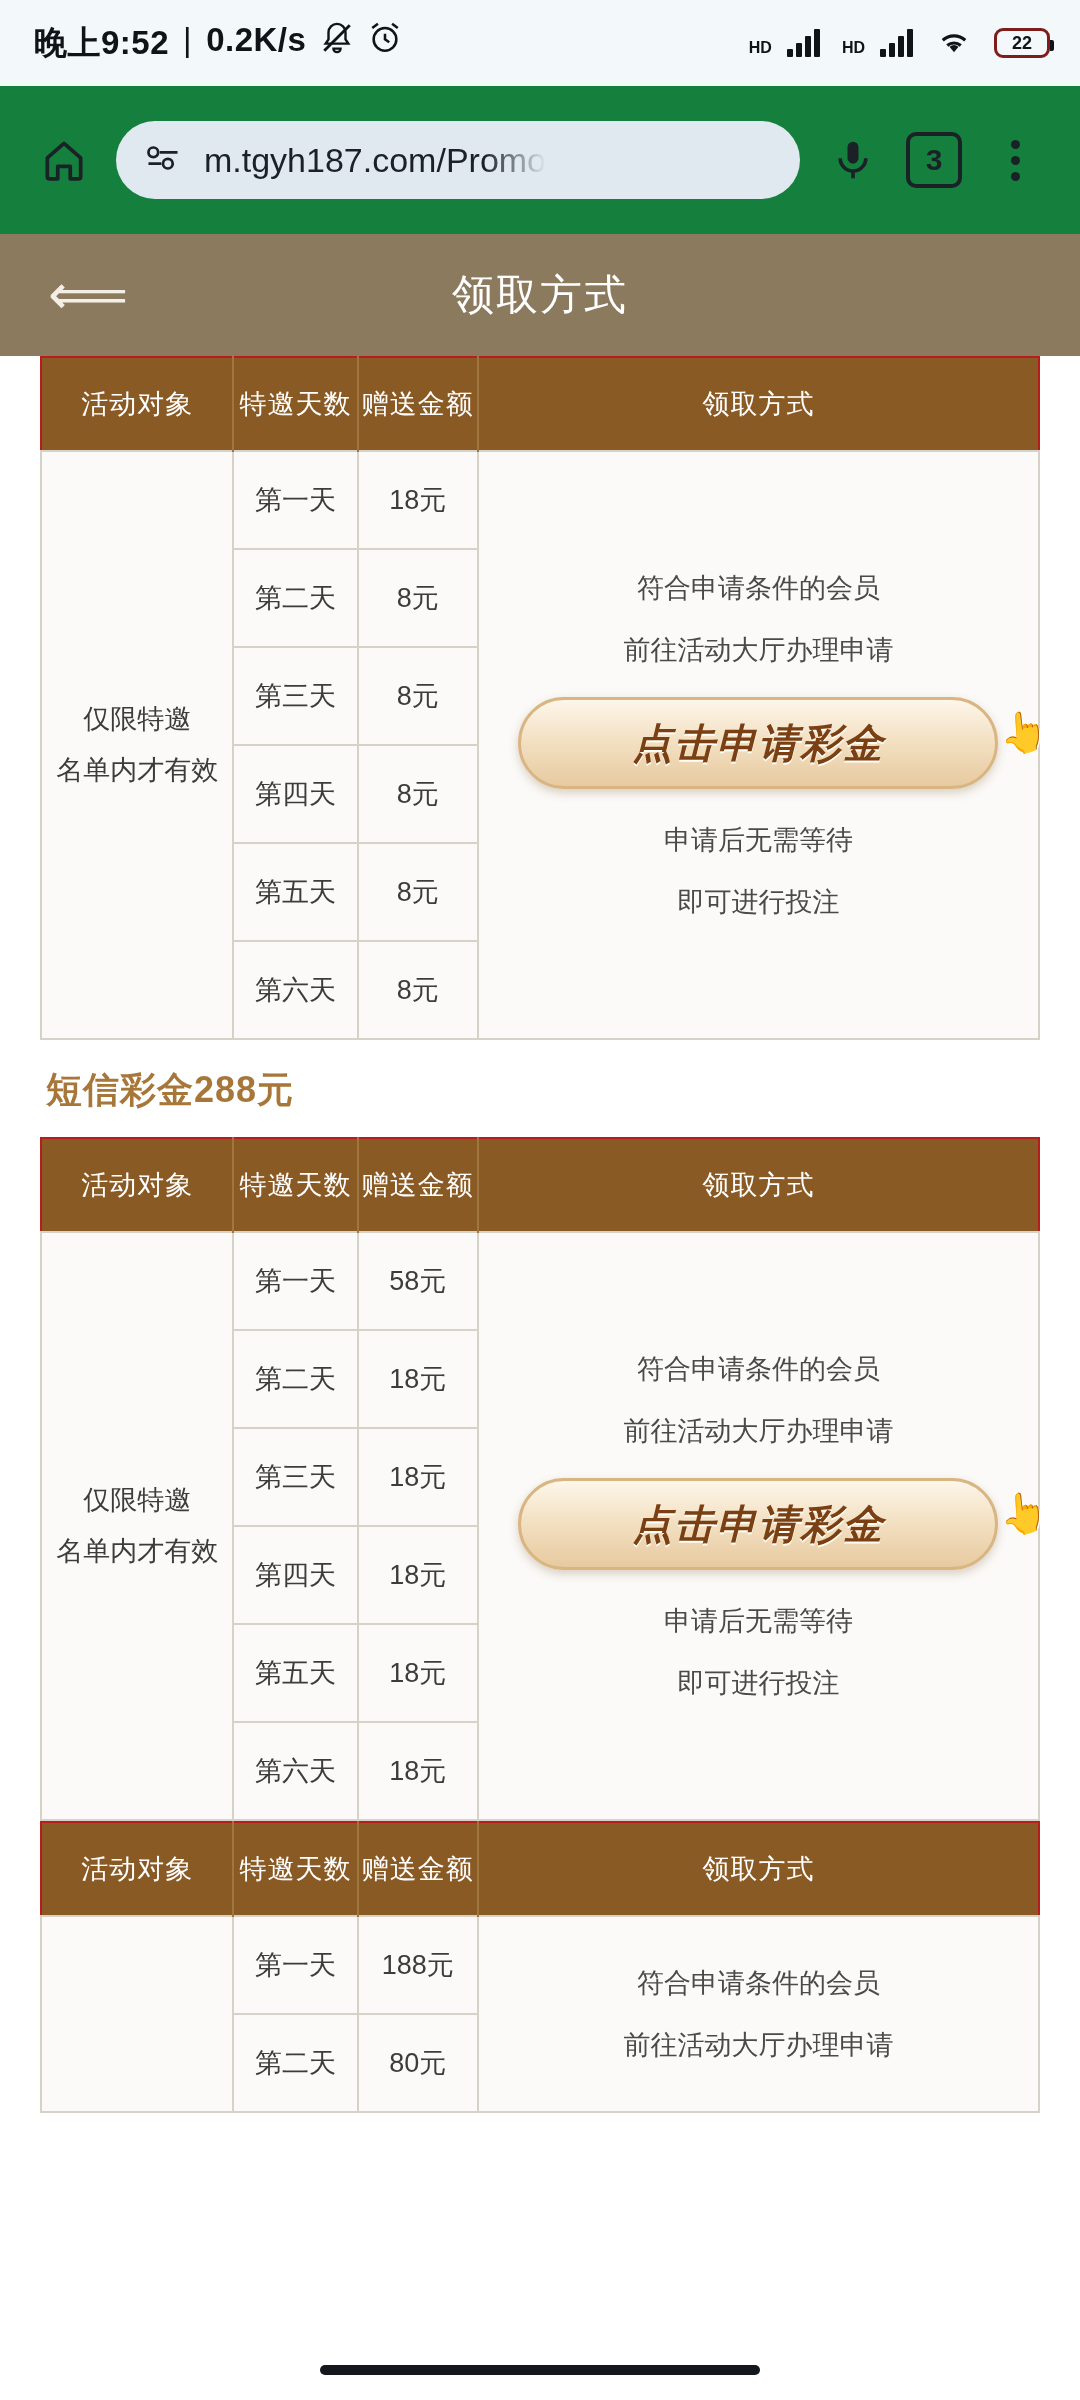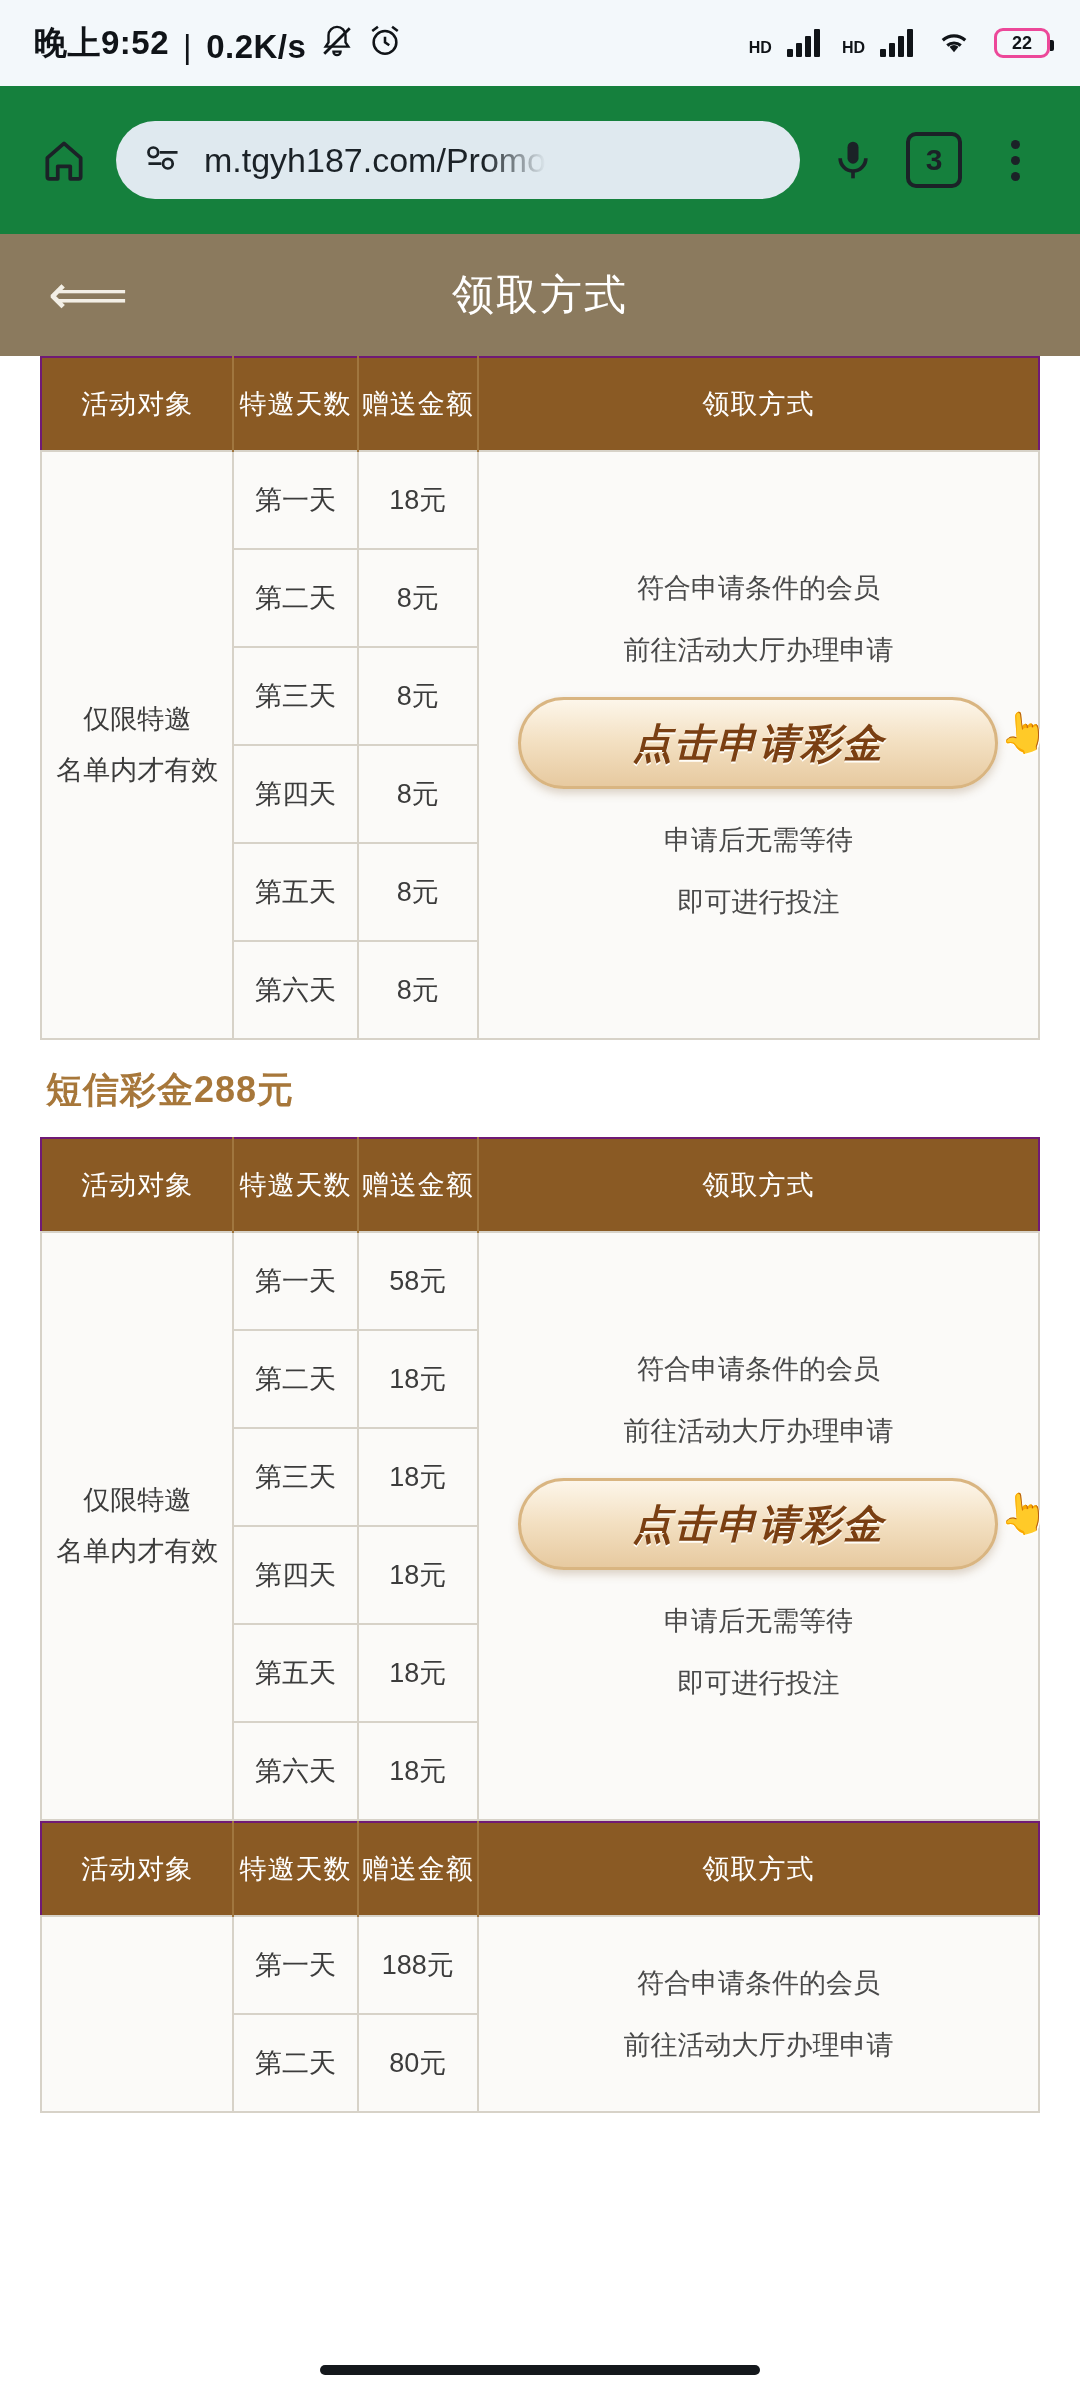--- a/index.html
+++ b/index.html
@@ -15,21 +15,21 @@
   .statusbar {
     height: 86px;
     background: #f3f8fb;
     display: flex;
     align-items: center;
     justify-content: space-between;
     padding: 0 30px 0 34px;
   }
   .status-left {
     display: flex;
-    align-items: flex-end;
+    align-items: flex-start;
     gap: 14px;
     font-size: 33px;
     font-weight: bold;
     color: #101418;
     letter-spacing: 0.5px;
   }
   .status-left .sep { font-weight: normal; color: #101418; }
   .status-right {
     display: flex;
     align-items: center;
@@ -57,21 +57,21 @@
     background: #101418;
     border-radius: 1px;
   }
   .sig i:nth-child(1) { left: 0;  height: 8px; }
   .sig i:nth-child(2) { left: 9px; height: 14px; }
   .sig i:nth-child(3) { left: 18px; height: 21px; }
   .sig i:nth-child(4) { left: 27px; height: 28px; }
   .battery {
     width: 56px;
     height: 30px;
-    border: 3px solid #ec4899;
+    border: 3px solid #7f1d1d;
     border-radius: 9px;
     position: relative;
     display: flex;
     align-items: center;
     justify-content: center;
     font-size: 18px;
     font-weight: bold;
     color: #101418;
   }
   .battery:after {
@@ -154,21 +154,21 @@
   
   .content {
     background: #ffffff;
     padding: 0 40px;
   }
   .promo-table {
     width: 1000px;
     border-collapse: collapse;
     table-layout: fixed;
     background: #fbfaf8;
-    border: 2px solid #701a75;
+    border: 2px solid #b91c1c;
   }
   .promo-table th {
     background: #8a5a24;
     color: #ffffff;
     font-size: 27px;
     font-weight: normal;
     height: 94px;
     border-right: 2px solid #a0763f;
     letter-spacing: 1px;
   }

